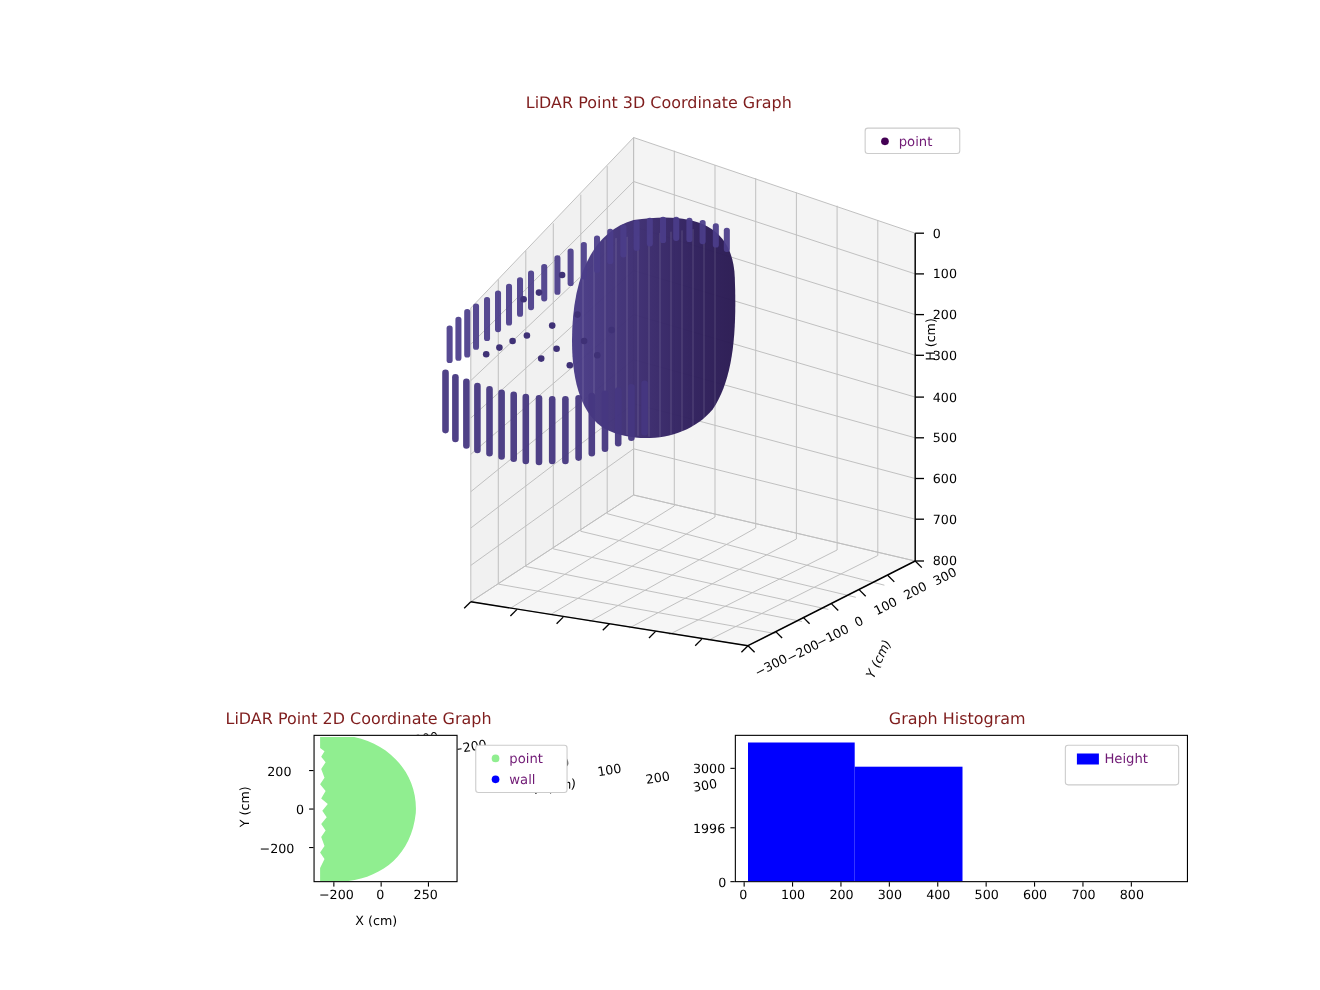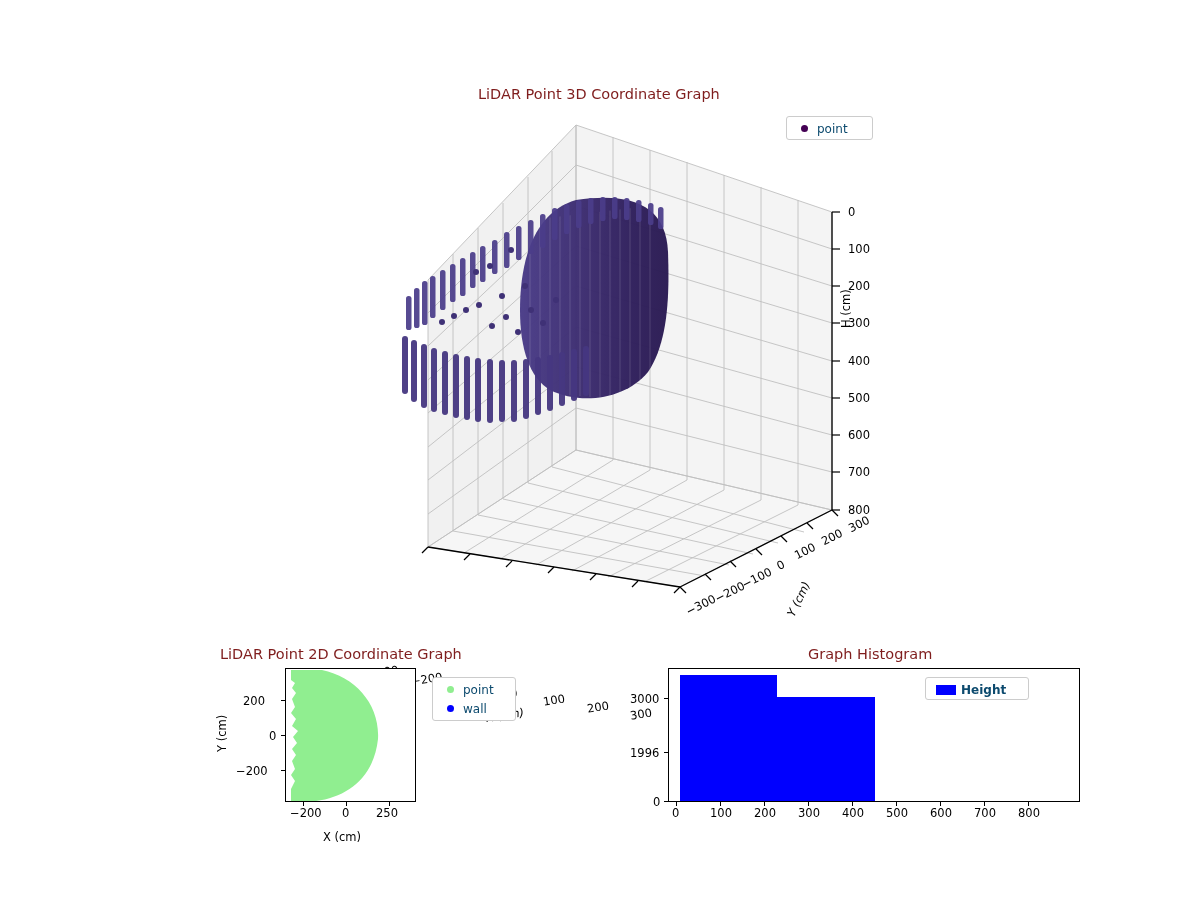--- a/index.html
+++ b/index.html
@@ -10,21 +10,21 @@
   
   .ttl{position:absolute;font-size:14.5px;color:#7f1d1d;white-space:nowrap;}
   .tick{position:absolute;font-size:11.5px;color:#000;white-space:nowrap;}
   .axlabel{position:absolute;font-size:11.5px;color:#000;white-space:nowrap;}
 
   
   .legend{position:absolute;background:#ffffff;border:1px solid #cccccc;
           border-radius:3px;box-sizing:border-box;}
   .legrow{display:flex;align-items:center;height:19px;}
   .legmark{width:26px;display:flex;align-items:center;justify-content:center;}
-  .legtxt{font-size:12px;color:#0c4a6e;white-space:nowrap;text-align:center;}
+  .legtxt{font-size:12px;color:#701a75;white-space:nowrap;text-align:center;}
   .dot{width:7px;height:7px;border-radius:50%;display:block;}
   .patch{width:20px;height:10px;display:block;}
 
   
   #ax3d{position:absolute;left:380px;top:100px;width:500px;height:500px;}
   #ax3d svg{position:absolute;left:0;top:0;overflow:visible;}
 
   
   #ax2d{position:absolute;left:285px;top:668px;width:131px;height:134px;
         border:1px solid #000;box-sizing:border-box;background:#fff;overflow:hidden;}
@@ -289,21 +289,21 @@
         <span class="legmark">
           <span class="dot" style="background:#440154;"></span>
         </span>
         <span class="legtxt">point</span>
       </div>
     </div>
   </div>
 
   <div>
 
-    <div class="ttl" style="left:220px;top:646px;">LiDAR Point 2D Coordinate Graph</div>
+    <div class="ttl" style="left:205px;top:646px;">LiDAR Point 2D Coordinate Graph</div>
 
     <div id="ax2d">
       <svg width="131" height="134" viewBox="0 0 131 134">
 
         <path d="M 5 1
                  L 5 11 L 9 14 L 6 19 L 10 24 L 6 30
                  L 9 38 L 5 44 L 10 50 L 6 57 L 12 62
                  L 7 68 L 11 74 L 6 80 L 10 86 L 6 92
                  L 9 100 L 5 106 L 9 112 L 5 120 L 5 132
                  L 30 132
@@ -350,21 +350,21 @@
     <div class="ttl" style="left:808px;top:646px;">Graph Histogram</div>
 
     <div id="axhist">
       <div class="plotarea">
 
         <div class="hbar" style="left:11px;width:97px;height:126px;"></div>
         <div class="hbar" style="left:108px;width:98px;height:104px;"></div>
       </div>
     </div>
 
-    <div class="legend" style="left:925px;top:677px;width:104px;height:23px;padding:2px 5px;font-weight:bold;">
+    <div class="legend" style="left:968px;top:677px;width:104px;height:37px;padding:2px 5px;">
       <div class="legrow">
         <span class="legmark" style="width:30px;">
           <span class="patch" style="background:#0000ff;"></span>
         </span>
         <span class="legtxt">Height</span>
       </div>
     </div>
 
     <div class="tick" style="left:653px;top:795px;">0</div>
     <div class="tick" style="left:630px;top:746px;">1996</div>

